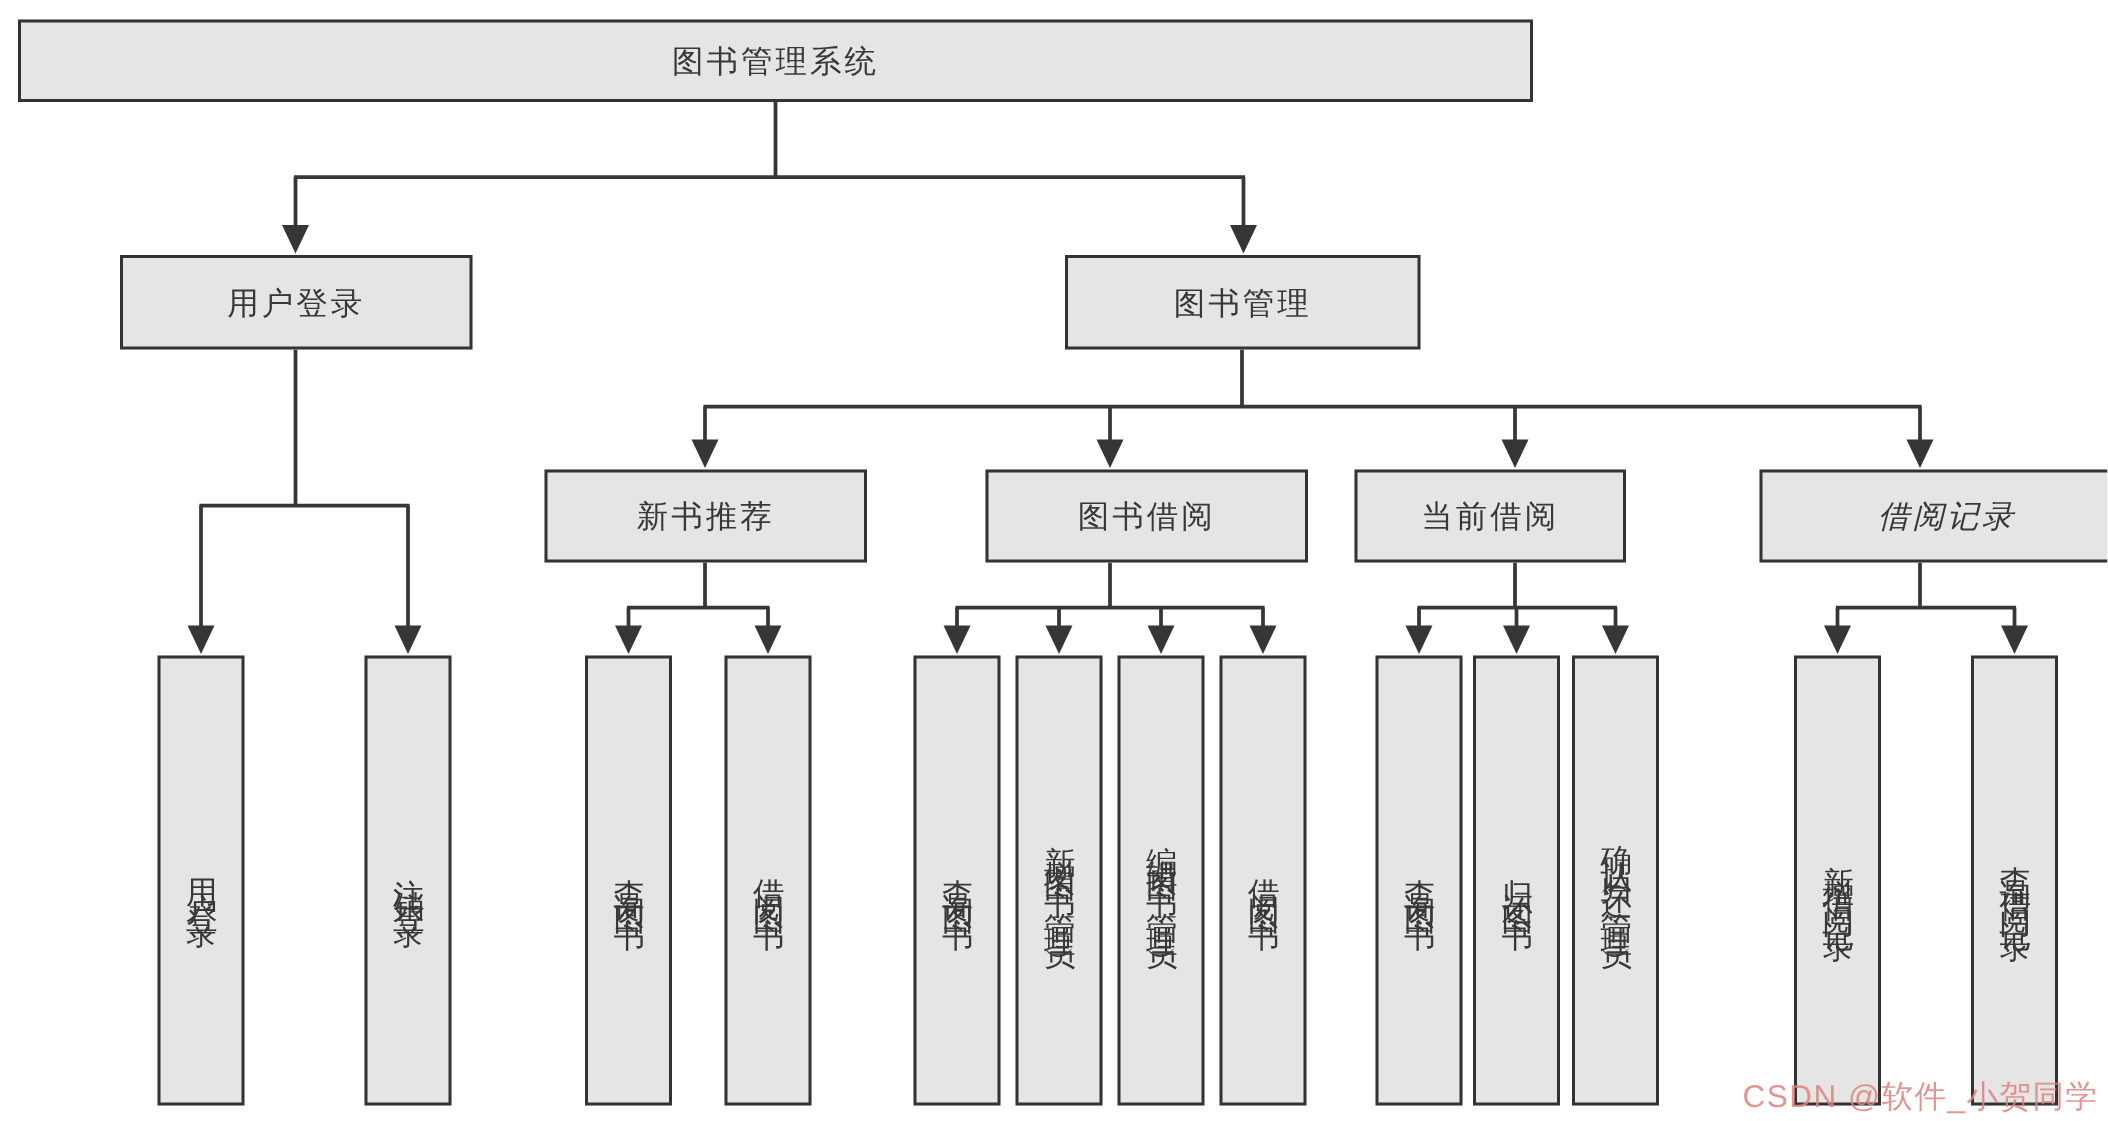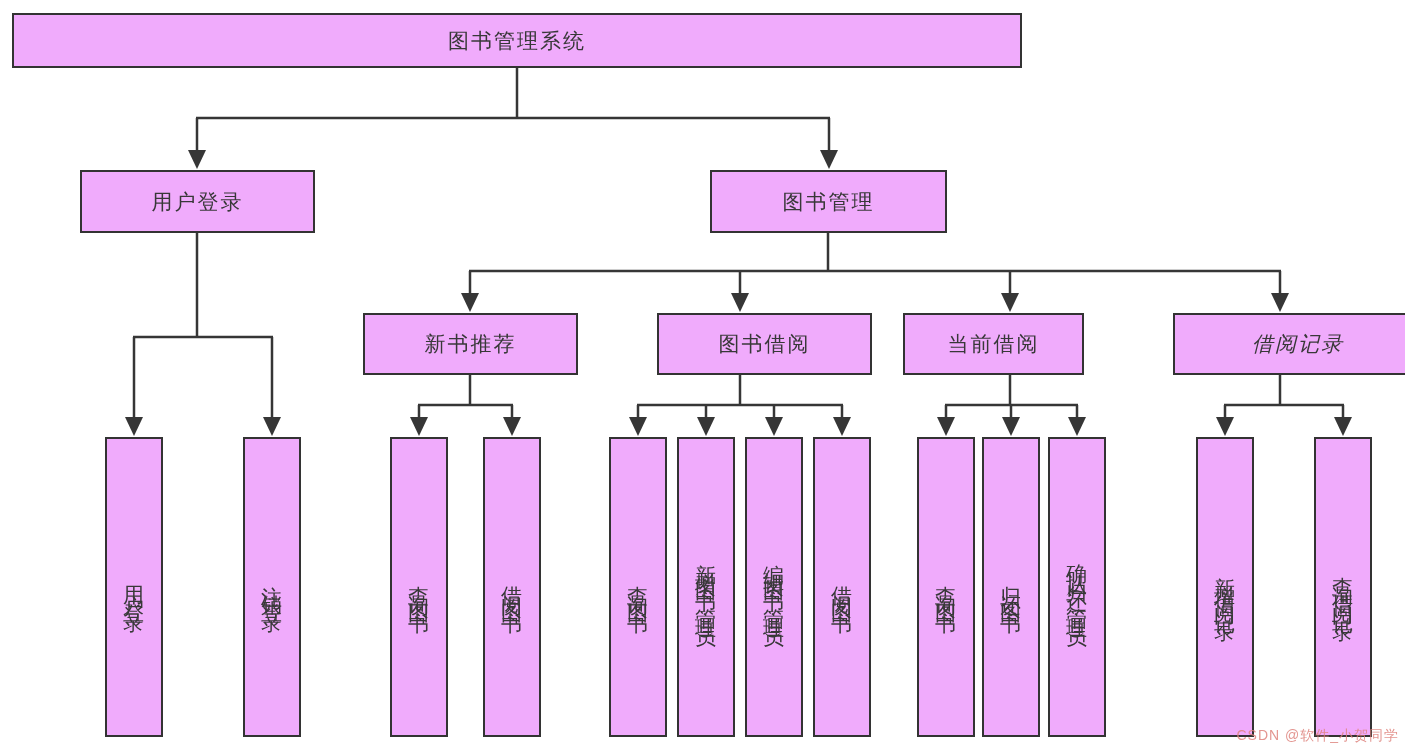--- a/index.html
+++ b/index.html
@@ -19,21 +19,21 @@
     position: absolute;
     left: 0;
     top: 0;
     width: 1405px;
     height: 747px;
   }
   .node {
     position: absolute;
     box-sizing: border-box;
     border: 2.5px solid #333333;
-    background: #f0abfc;
+    background: #e5e5e5;
     color: #383838;
     display: flex;
     align-items: center;
     justify-content: center;
     font-size: 21px;
     letter-spacing: 2px;
     white-space: nowrap;
     text-align: center;
   }
   .node.vert {
@@ -66,21 +66,21 @@
   .n-p8     { left: 813px;  }
   .n-p9     { left: 917px;  }
   .n-p10    { left: 982px;  }
   .n-p11    { left: 1048px; }
   .n-p12    { left: 1196px; }
   .n-p13    { left: 1314px; }
   .watermark {
     position: absolute;
     right: 6px;
     bottom: 2px;
-    font-size: 14px;
+    font-size: 21px;
     letter-spacing: 1px;
     color: rgba(222, 130, 124, 0.85);
     z-index: 20;
     white-space: nowrap;
     margin-left: 20px;
   }
 </style>
 </head>
 <body>
 

